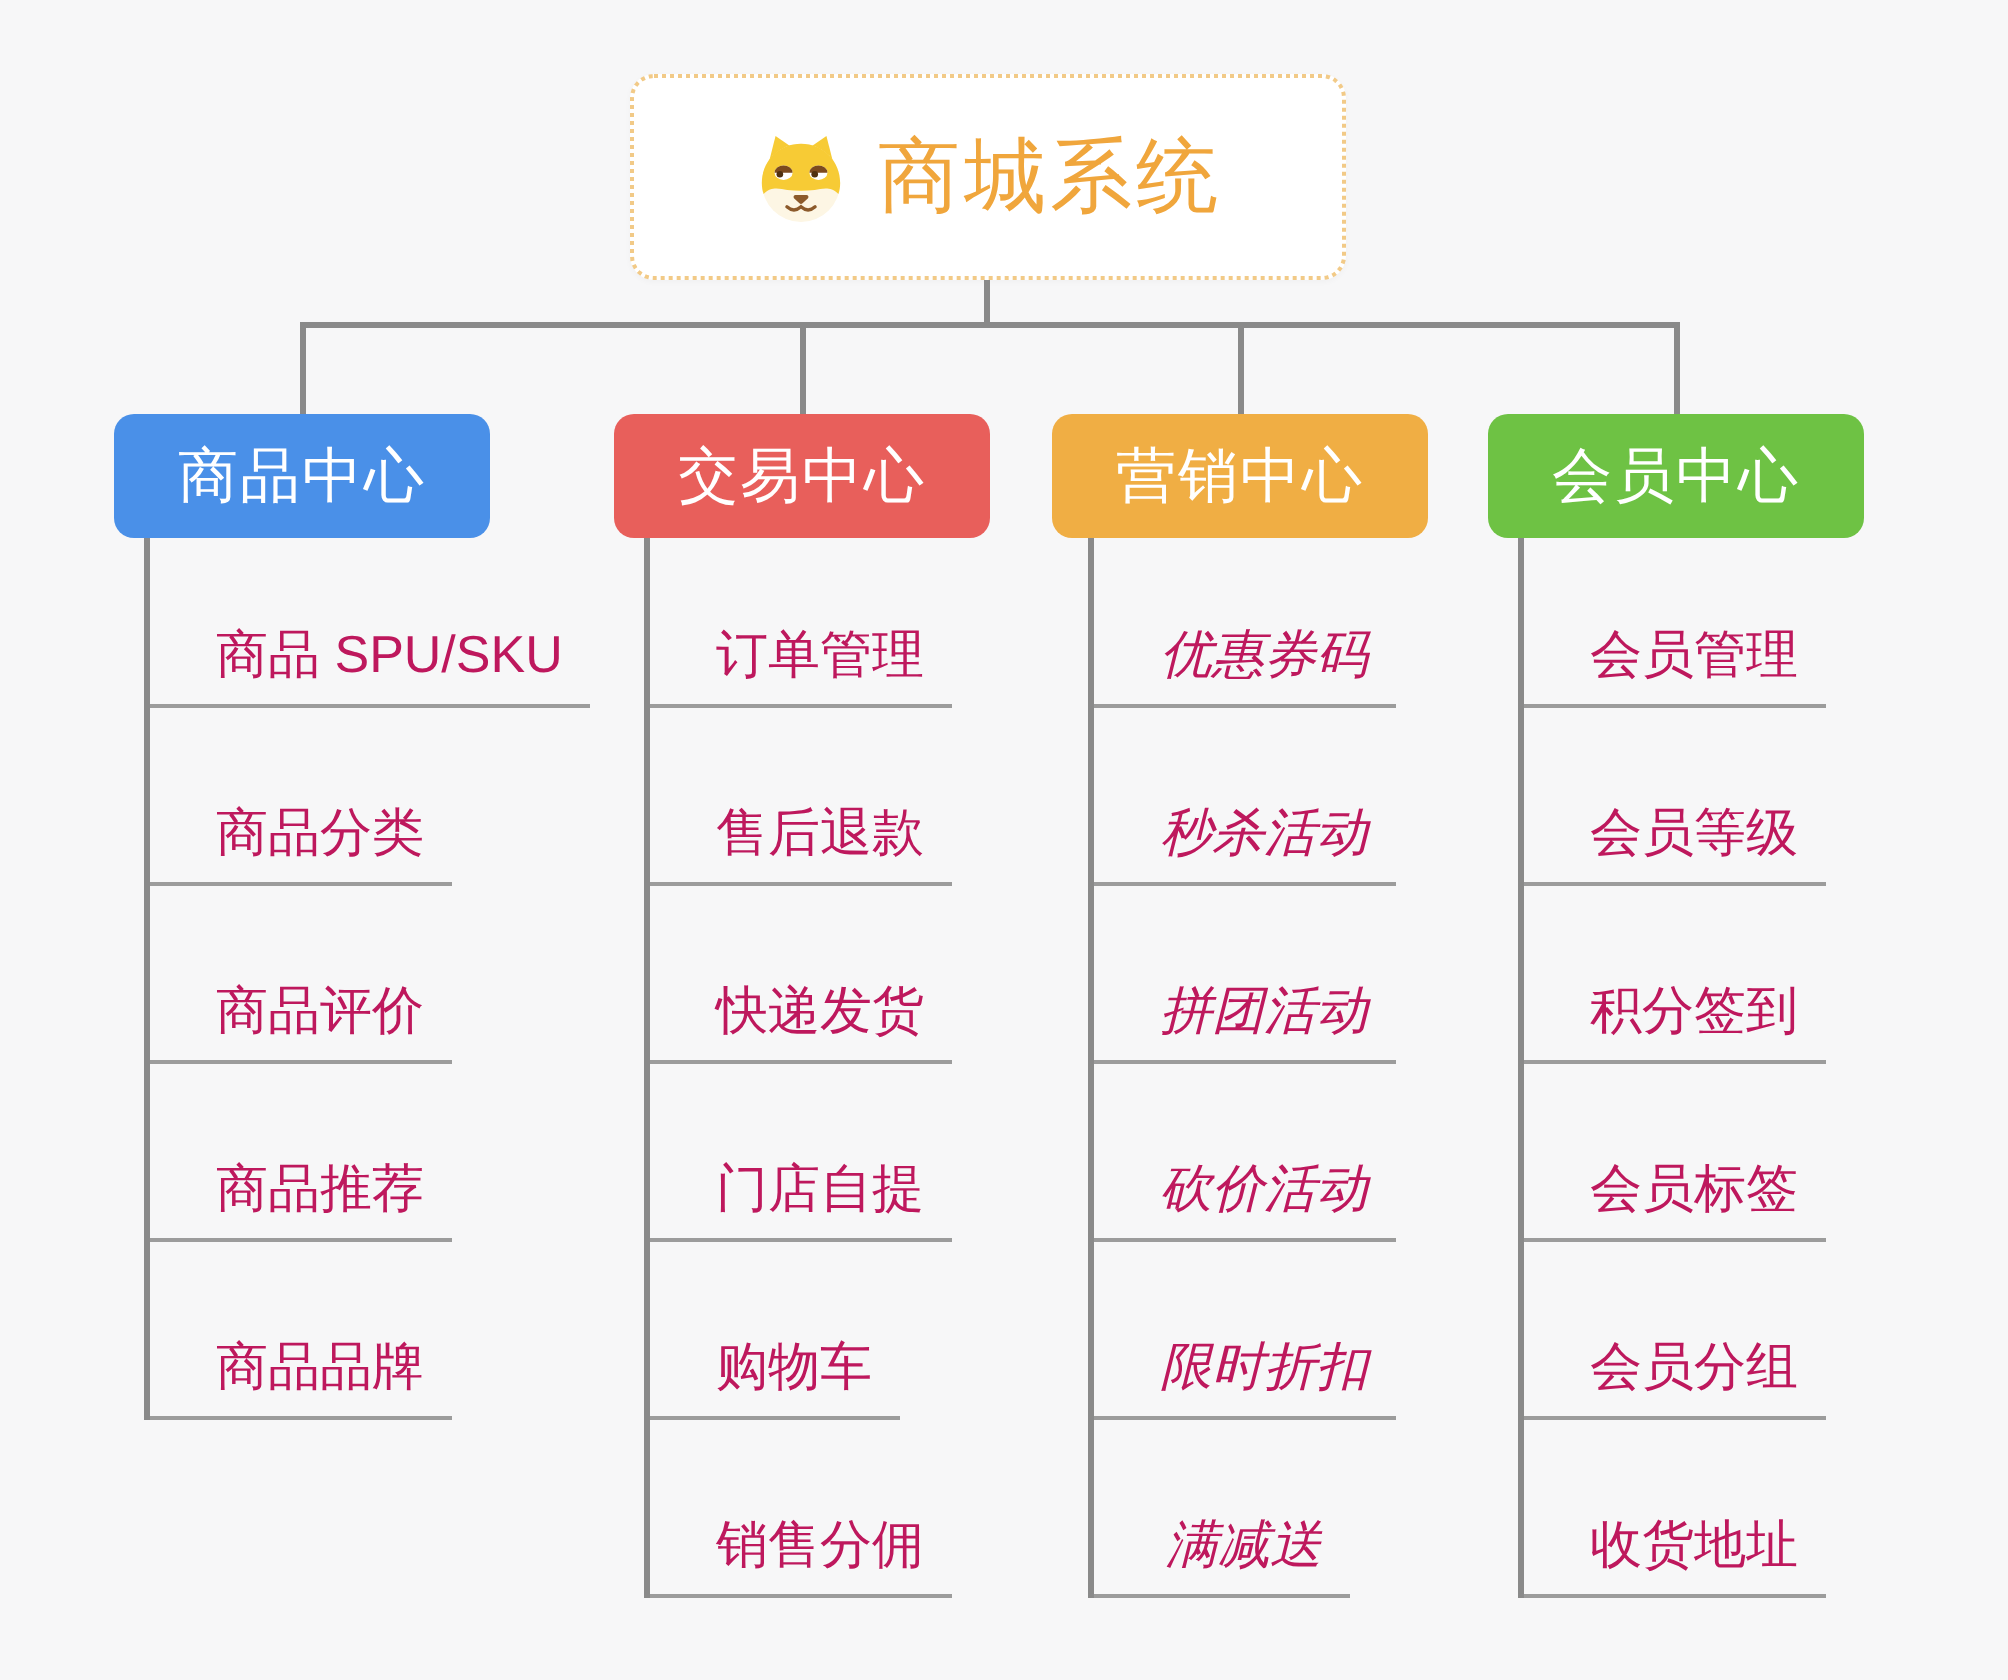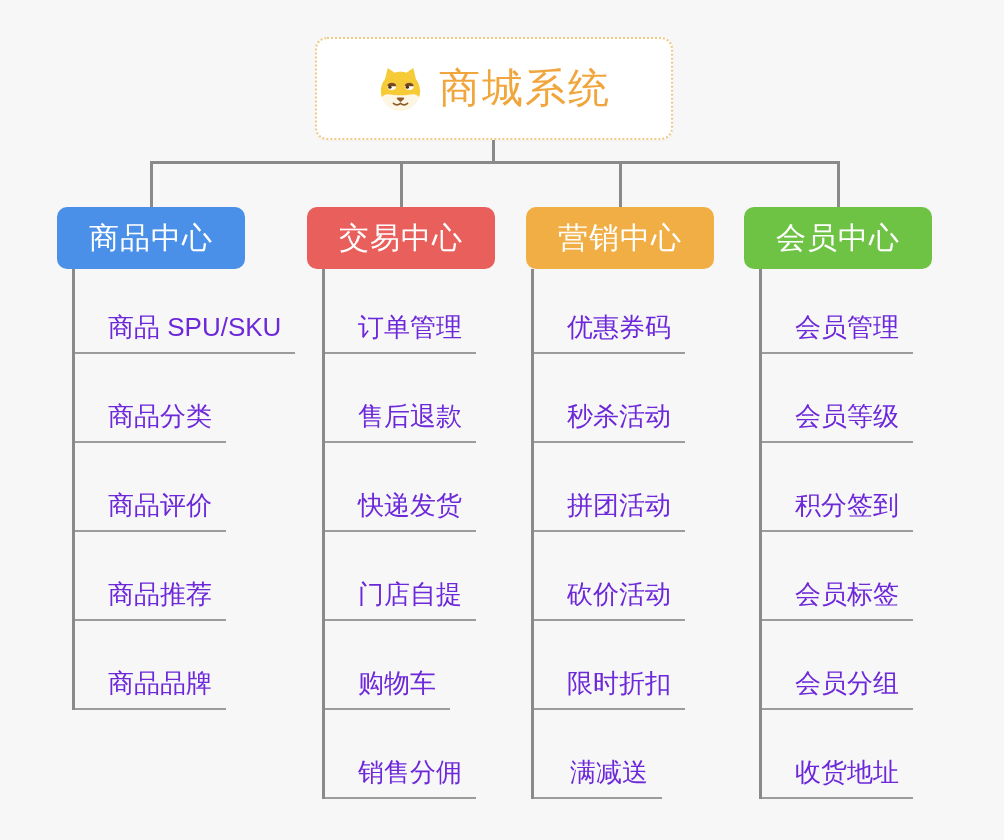--- a/index.html
+++ b/index.html
@@ -30,21 +30,21 @@
   .children{
     position:absolute;top:269px;width:max-content;
     border-left:3px solid #8A8A8A;
   }
   .child-topic{
     width:max-content;
     margin-top:45px;
     line-height:34px;
     padding:0 14px 8px 33px;
     border-bottom:2px solid #9C9C9C;
-    font-size:26px;color:#6d28d9;
+    font-size:26px;color:#be185d;
   }
   .child-topic:first-child{margin-top:41px;}
 </style>
 </head>
 <body>
 
 <div class="canvas">
 
   <div class="root-node">
     <svg class="root-icon" viewBox="0 0 48 48" aria-hidden="true">
@@ -97,21 +97,21 @@
         <div class="child-topic" style="border-bottom-color: rgb(156, 156, 156);">门店自提</div>
         <div class="child-topic" style="border-bottom-color: rgb(156, 156, 156);">购物车</div>
         <div class="child-topic" style="border-bottom-color: rgb(156, 156, 156);">销售分佣</div>
       </div>
     </div>
 
     <div>
       <div class="branch-header" style="left: 526px; background: rgb(240, 174, 68);">
         <span>营销中心</span>
       </div>
-      <div class="children" style="left: 531px; border-left-color: rgb(138, 138, 138);">
+      <div class="children" style="left: 544px; border-left-color: rgb(138, 138, 138); font-style: italic;">
         <div class="child-topic" style="border-bottom-color: rgb(156, 156, 156);">优惠券码</div>
         <div class="child-topic" style="border-bottom-color: rgb(156, 156, 156);">秒杀活动</div>
         <div class="child-topic" style="border-bottom-color: rgb(156, 156, 156);">拼团活动</div>
         <div class="child-topic" style="border-bottom-color: rgb(156, 156, 156);">砍价活动</div>
         <div class="child-topic" style="border-bottom-color: rgb(156, 156, 156);">限时折扣</div>
         <div class="child-topic" style="border-bottom-color: rgb(156, 156, 156); padding-left: 36px;">满减送</div>
       </div>
     </div>
 
     <div>

